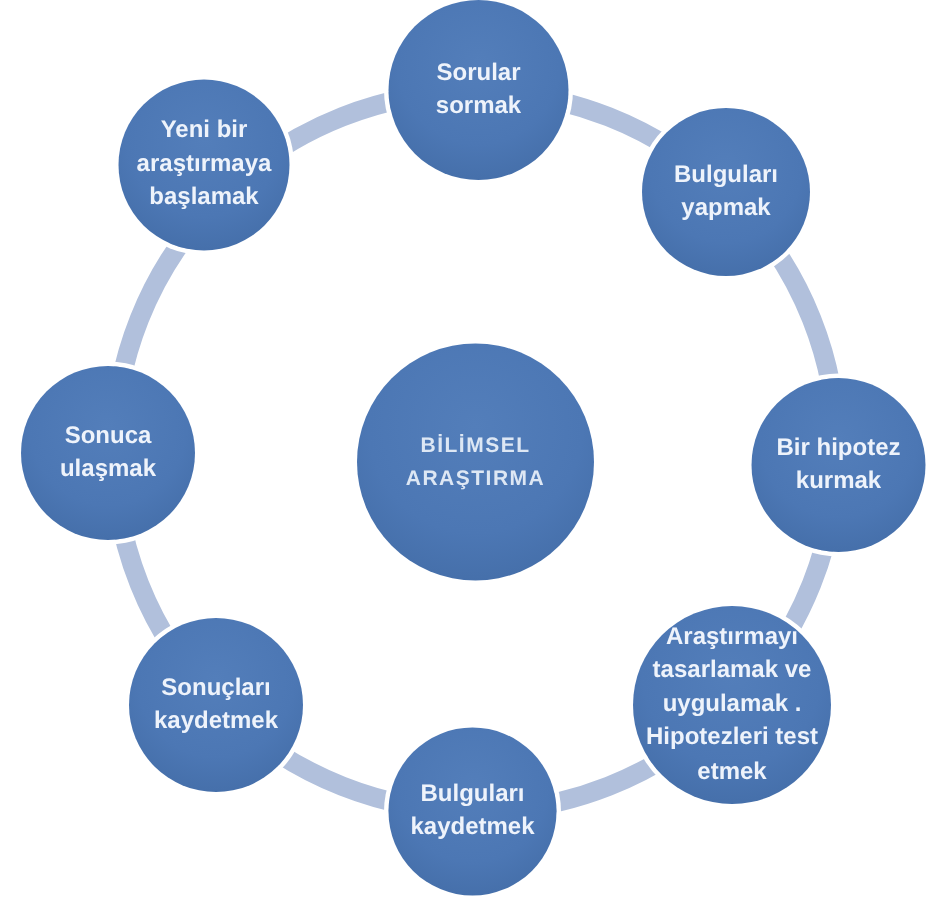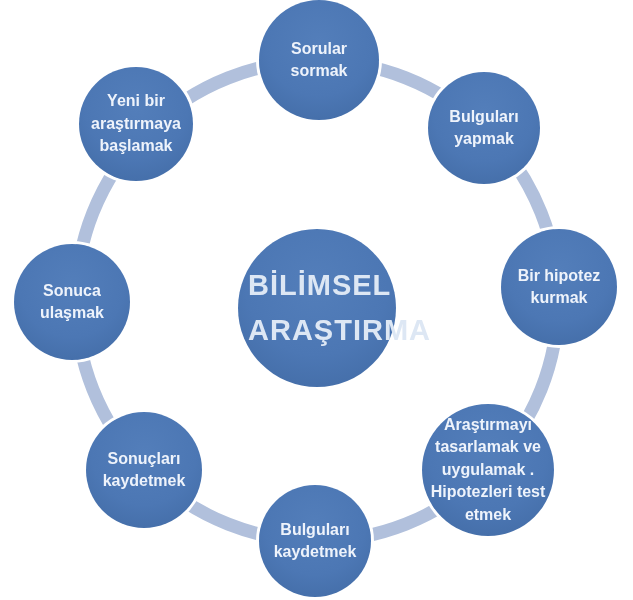--- a/index.html
+++ b/index.html
@@ -38,21 +38,21 @@
   }
   .node {
     color: var(--node-text);
     font-size: 16px;
     line-height: 1.4;
     font-weight: bold;
     padding: 6px;
   }
   .center-node {
     color: var(--center-text);
-    font-size: 29px;
+    font-size: 14px;
     line-height: 1.55;
     font-weight: bold;
     letter-spacing: 1px;
     padding: 10px;
   }
   .node-label, .center-label {
     display: block;
     width: 100%;
   }
 </style>
@@ -69,33 +69,33 @@
     <span class="center-label">BİLİMSEL ARAŞTIRMA</span>
   </div>
 
   <div id="nodes-layer">
       <div class="node" style="left: 259px; top: 0px; width: 120px; height: 120px;">
         <span class="node-label">Sorular sormak</span>
       </div>
       <div class="node" style="left: 428px; top: 72px; width: 112px; height: 112px;">
         <span class="node-label">Bulguları yapmak</span>
       </div>
-      <div class="node" style="left: 501px; top: 229px; width: 116px; height: 116px; align-items: center;">
+      <div class="node" style="left: 501px; top: 252px; width: 116px; height: 116px; align-items: center;">
         <span class="node-label">Bir hipotez kurmak</span>
       </div>
       <div class="node" style="left: 422px; top: 404px; width: 132px; height: 132px;">
         <span class="node-label">Araştırmayı tasarlamak ve uygulamak . Hipotezleri test etmek</span>
       </div>
       <div class="node" style="left: 259px; top: 485px; width: 112px; height: 112px; justify-content: flex-end;">
         <span class="node-label">Bulguları kaydetmek</span>
       </div>
       <div class="node" style="left: 86px; top: 412px; width: 116px; height: 116px;">
         <span class="node-label">Sonuçları kaydetmek</span>
       </div>
       <div class="node" style="left: 14px; top: 244px; width: 116px; height: 116px;">
         <span class="node-label">Sonuca ulaşmak</span>
       </div>
-      <div class="node" style="left: 79px; top: 67px; width: 114px; height: 114px; justify-content: center;">
+      <div class="node" style="left: 79px; top: 53px; width: 114px; height: 114px; justify-content: center;">
         <span class="node-label">Yeni bir araştırmaya başlamak</span>
       </div>
     </div>
 
 </div>
 
 </body></html>

